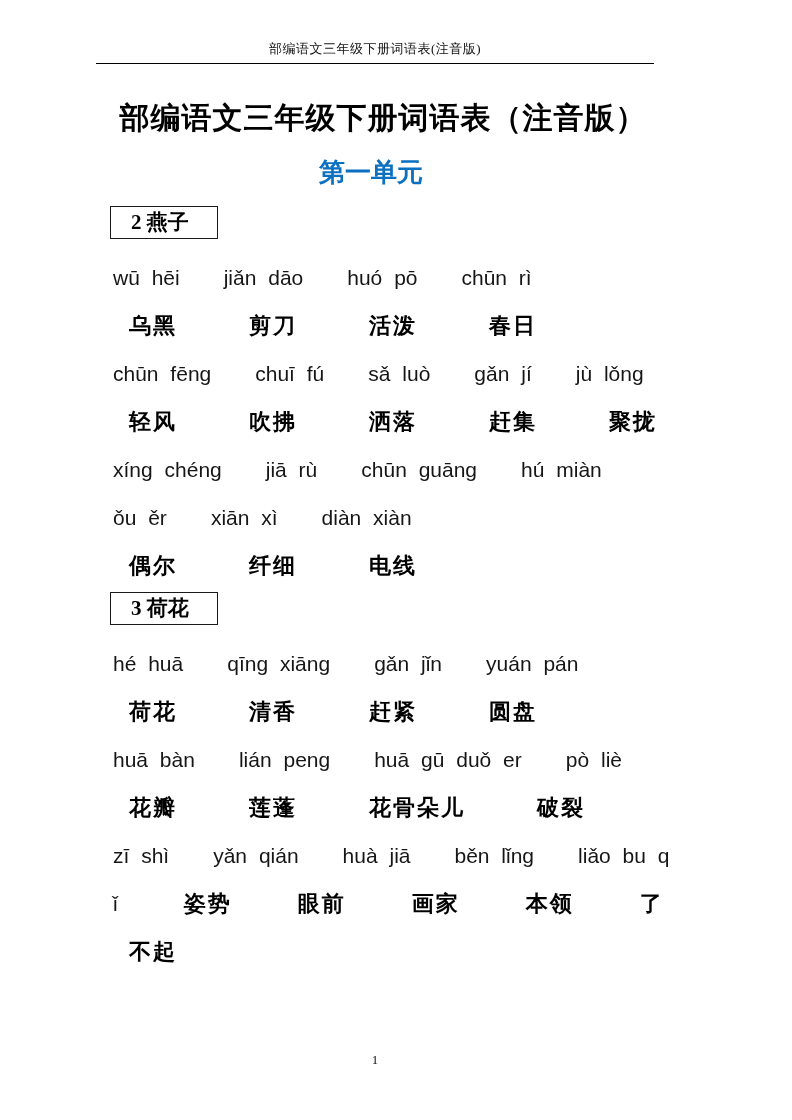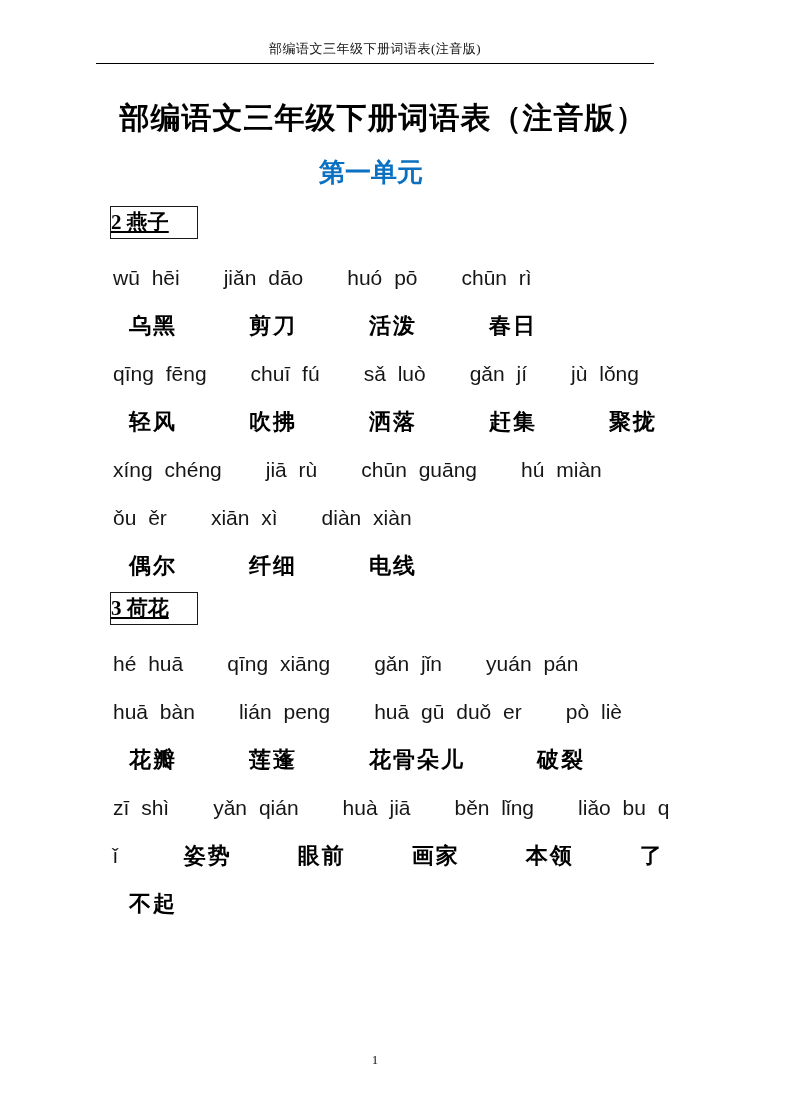--- a/index.html
+++ b/index.html
@@ -41,26 +41,25 @@
   }
   .line{
     height:48px;
     display:flex;
     align-items:center;
   }
   .line-section{align-items:flex-start;padding-top:2px;}
   .section-box{
     display:inline-block;
     border:1.6px solid #1a1a1a;
-    padding:1px 28px 2px 0;
+    padding:1px 28px 2px 20px;
     font-size:21px;
     font-weight:bold;
     font-family:"Liberation Serif", serif;
     margin-left:-3px;
-    text-decoration:underline;
   }
   .line-pinyin{gap:44px;}
   .line-words{gap:72px;padding-left:16px;}
   .line-mixed{gap:66px;}
   .tok-pinyin{
     font-family:"Liberation Sans", sans-serif;
     font-size:21px;
     color:#161616;
     word-spacing:6px;
     white-space:nowrap;
@@ -106,21 +105,21 @@
         <span class="tok-pinyin">huó pō</span>
         <span class="tok-pinyin">chūn rì</span>
       </div>
       <div class="line line-words">
         <span class="tok-word">乌黑</span>
         <span class="tok-word">剪刀</span>
         <span class="tok-word">活泼</span>
         <span class="tok-word">春日</span>
       </div>
       <div class="line line-pinyin">
-        <span class="tok-pinyin">qīng fēng</span>
+        <span class="tok-pinyin">chūn fēng</span>
         <span class="tok-pinyin">chuī fú</span>
         <span class="tok-pinyin">sǎ luò</span>
         <span class="tok-pinyin">gǎn jí</span>
         <span class="tok-pinyin">jù lǒng</span>
       </div>
       <div class="line line-words">
         <span class="tok-word">轻风</span>
         <span class="tok-word">吹拂</span>
         <span class="tok-word">洒落</span>
         <span class="tok-word">赶集</span>
@@ -143,20 +142,26 @@
         <span class="tok-word">电线</span>
       </div>
       <div class="line line-section">
         <span class="section-box">3 荷花</span>
       </div>
       <div class="line line-pinyin">
         <span class="tok-pinyin">hé huā</span>
         <span class="tok-pinyin">qīng xiāng</span>
         <span class="tok-pinyin">gǎn jǐn</span>
         <span class="tok-pinyin">yuán pán</span>
+      </div>
+      <div class="line line-words">
+        <span class="tok-word">荷花</span>
+        <span class="tok-word">清香</span>
+        <span class="tok-word">赶紧</span>
+        <span class="tok-word">圆盘</span>
       </div>
       <div class="line line-pinyin">
         <span class="tok-pinyin">huā bàn</span>
         <span class="tok-pinyin">lián peng</span>
         <span class="tok-pinyin">huā gū duǒ er</span>
         <span class="tok-pinyin">pò liè</span>
       </div>
       <div class="line line-words">
         <span class="tok-word">花瓣</span>
         <span class="tok-word">莲蓬</span>

